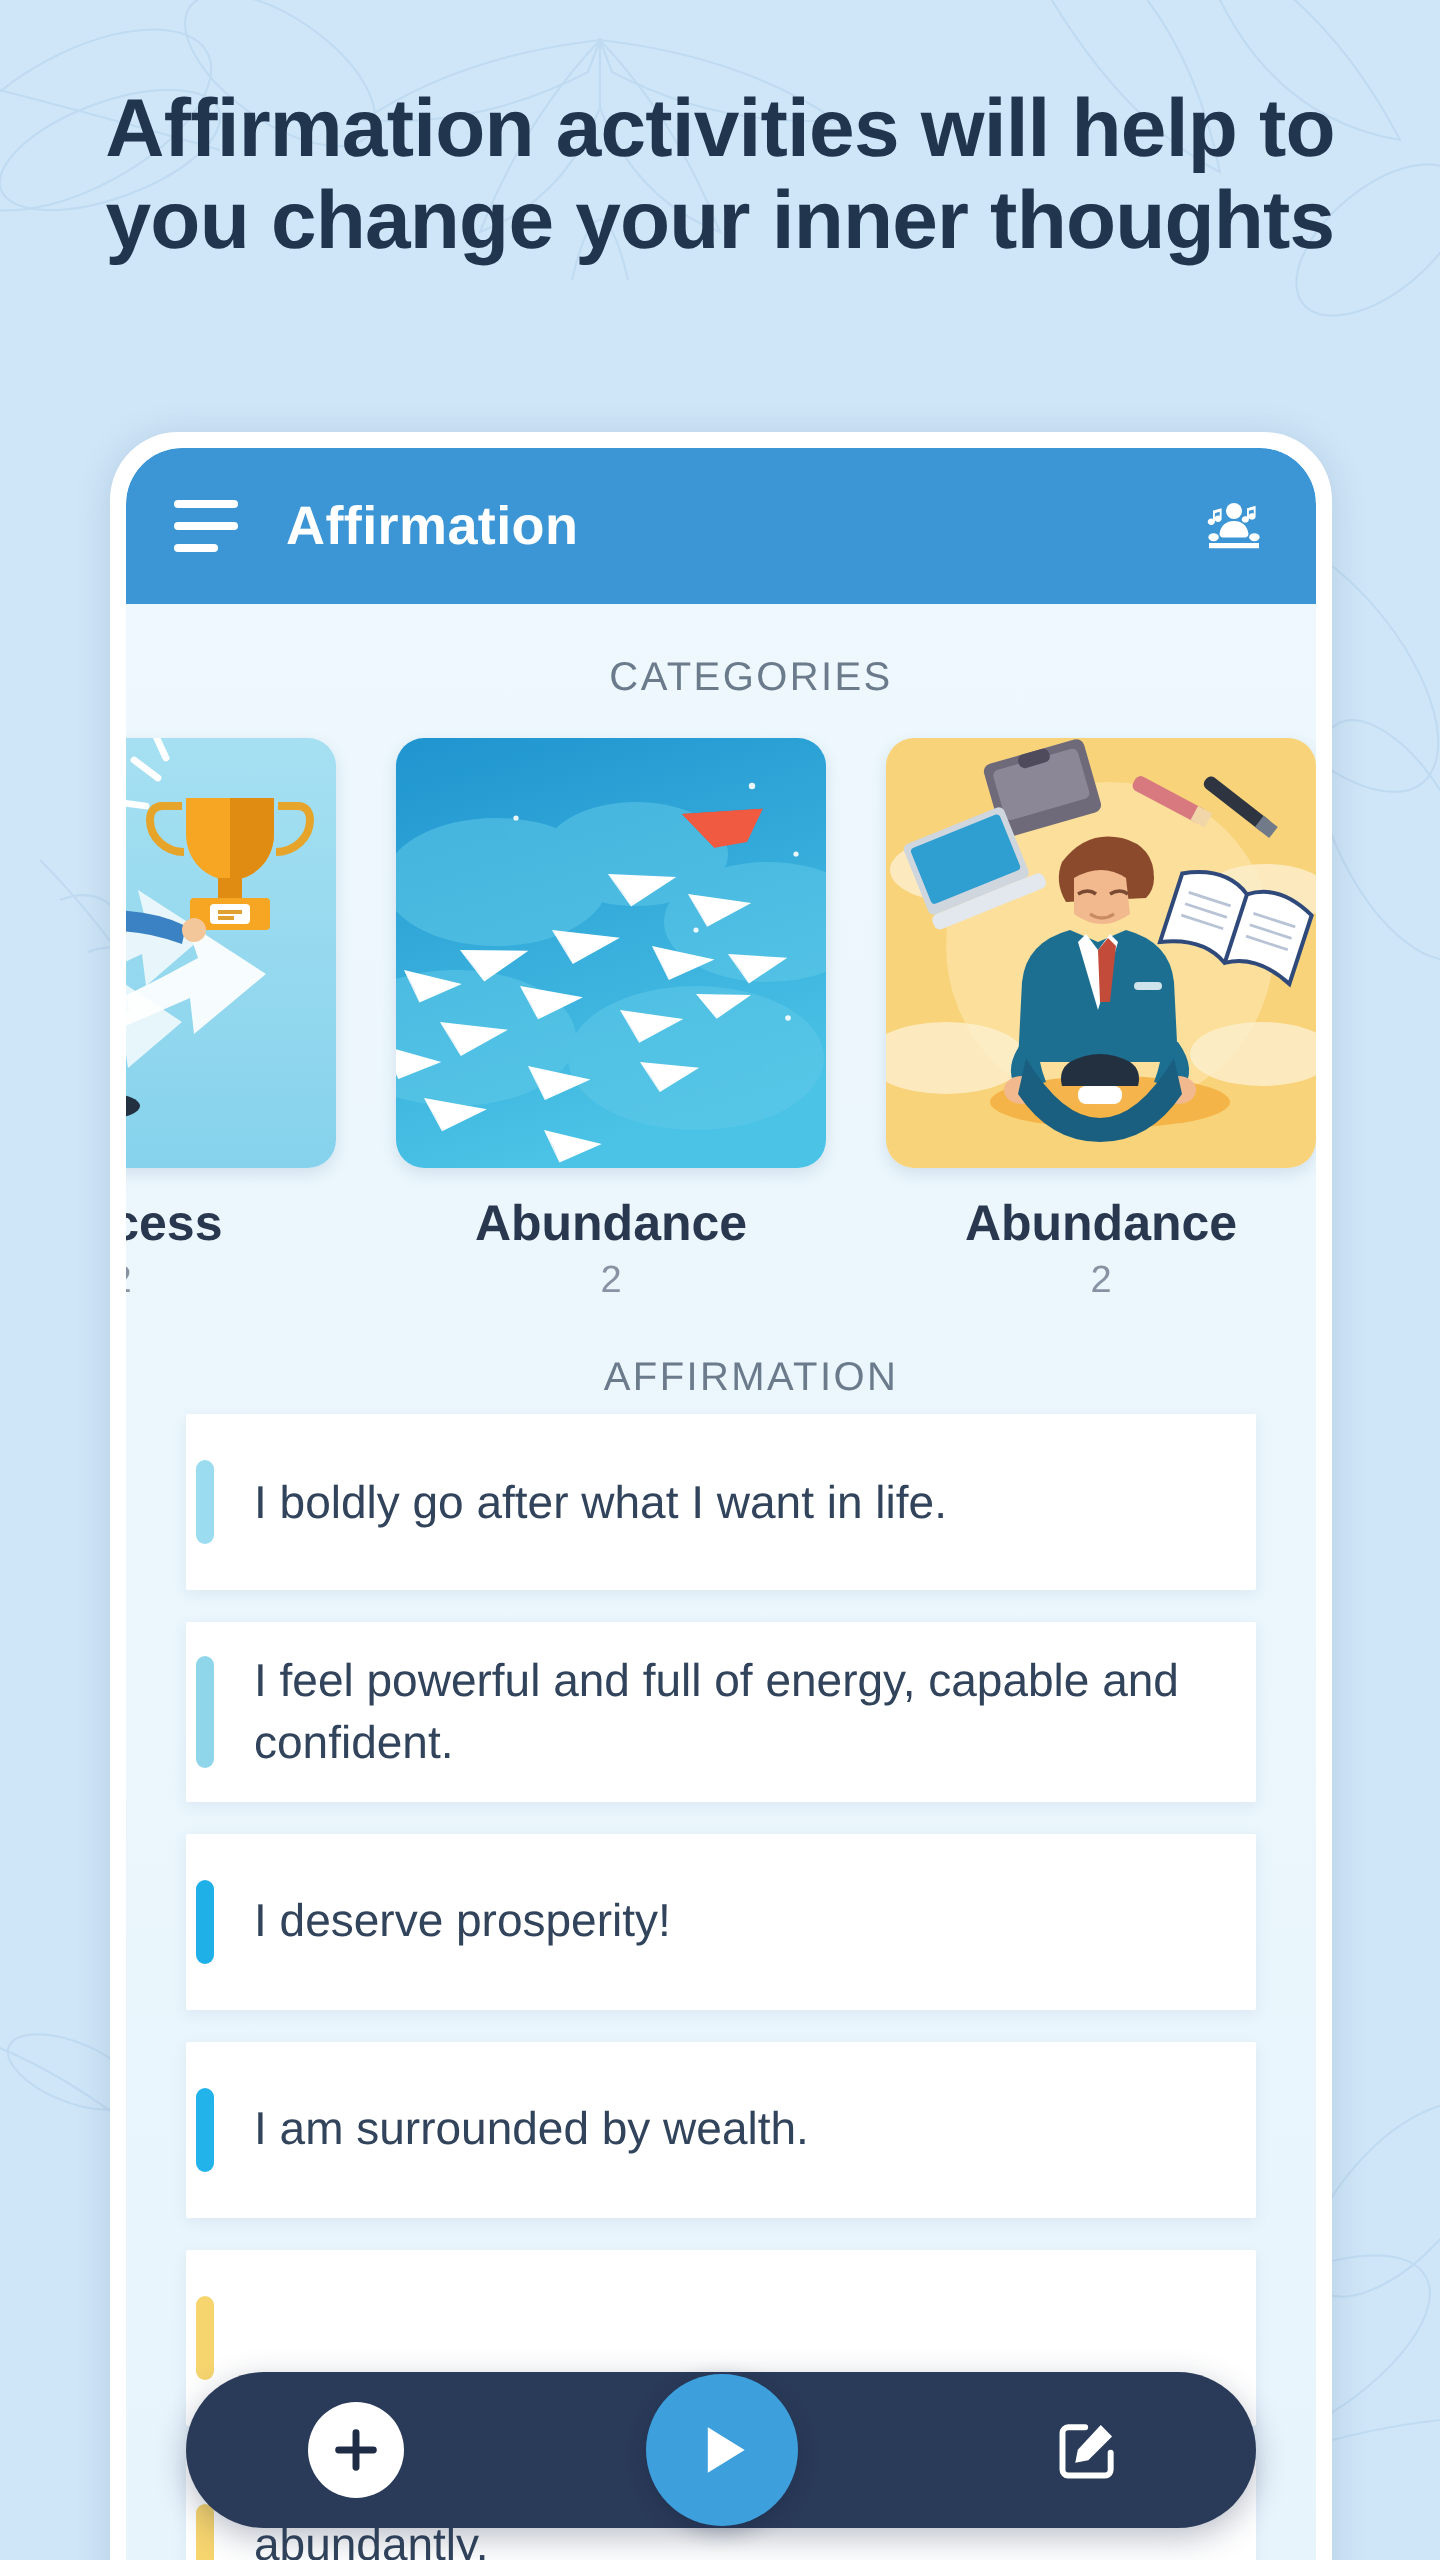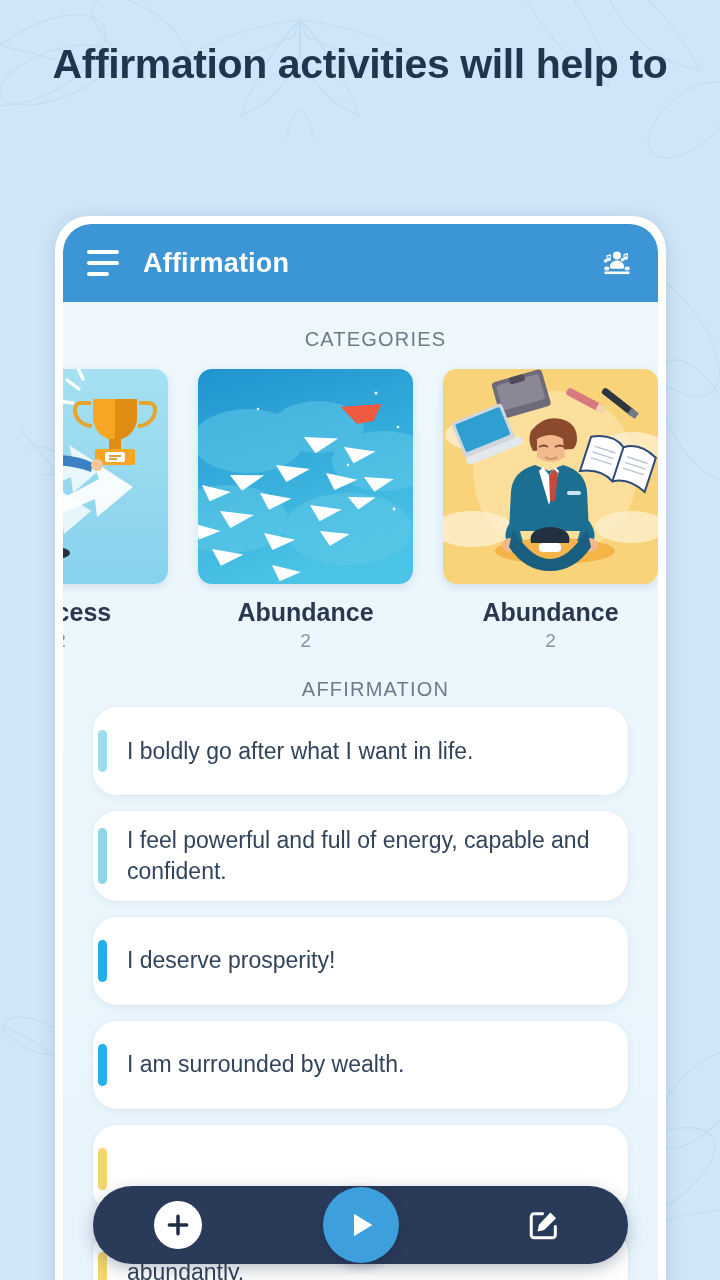--- a/index.html
+++ b/index.html
@@ -106,21 +106,21 @@
     text-align:center;
     margin-top:3px;
     font-size:19px;
     color:#8792a3;
   }
 
   
   .aff-list{ padding:6px 30px 0 30px; }
   .aff{
     background:#fff;
-    border-radius:24px;
+    border-radius:1px;
     margin-bottom:16px;
     min-height:88px;
     display:flex; align-items:center;
     box-shadow:0 2px 7px rgba(90,125,165,.10);
     padding:14px 22px 14px 0;
     position:relative;
   }
   .aff-bar{
     width:9px; height:42px;
     border-radius:5px;
@@ -216,20 +216,21 @@
     </g>
 
     <ellipse cx="640" cy="1180" rx="84" ry="36" transform="rotate(-30 640 1180)"></ellipse>
     <ellipse cx="700" cy="1100" rx="60" ry="28" transform="rotate(-48 700 1100)"></ellipse>
     <path d="M560 1270 q 70 -50 160 -60"></path>
   </g>
 </svg>
 
 <div class="headline">
   <div>Affirmation activities will help to</div>
+  <div>you change your inner thoughts</div>
 </div>
 
 <div class="phone">
  <div class="screen">
 
   <div class="appbar">
     <div class="hamburger">
       <i></i>
           <i></i>
           <i></i>

